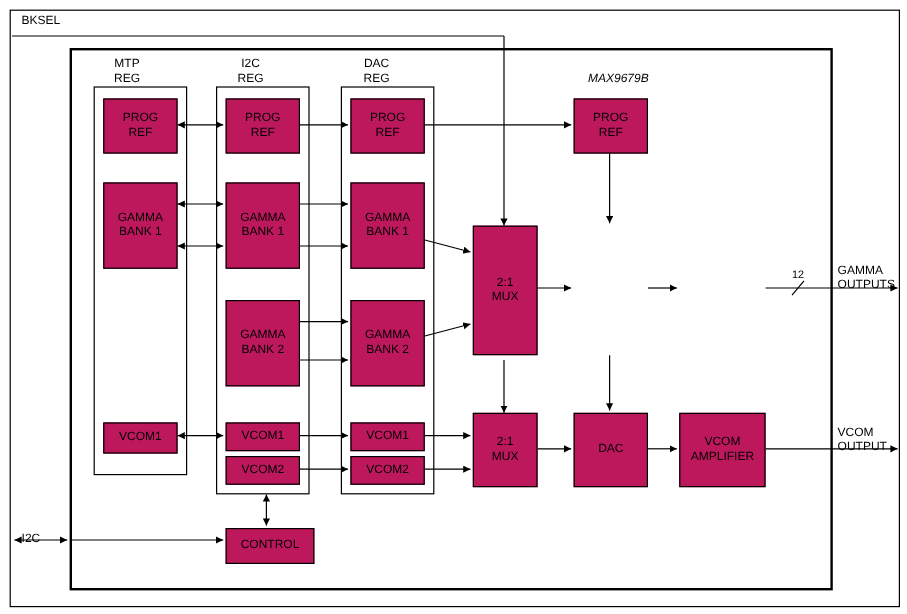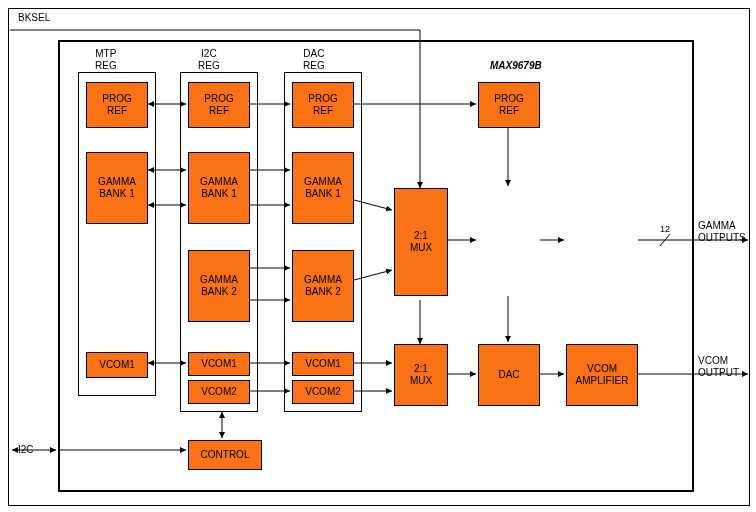--- a/index.html
+++ b/index.html
@@ -28,31 +28,31 @@
     border: 1px solid #000;
   }
   .block {
     position: absolute;
     border: 1px solid #000;
     display: flex;
     align-items: center;
     justify-content: center;
     text-align: center;
     line-height: 1.2;
-    background: #f97316;
+    background: #be185d;
   }
   .label {
     position: absolute;
     text-align: center;
     line-height: 1.2;
   }
   .part-label {
     position: absolute;
     font-style: italic;
-    font-weight: bold;
+    font-weight: normal;
   }
   svg.wires {
     position: absolute;
     left: 0; top: 0;
     width: 756px; height: 512px;
     pointer-events: none;
   }
   .arrow { stroke: #000; stroke-width: 1; fill: none; }
   .slash { font-size: 9px; }
 </style>

